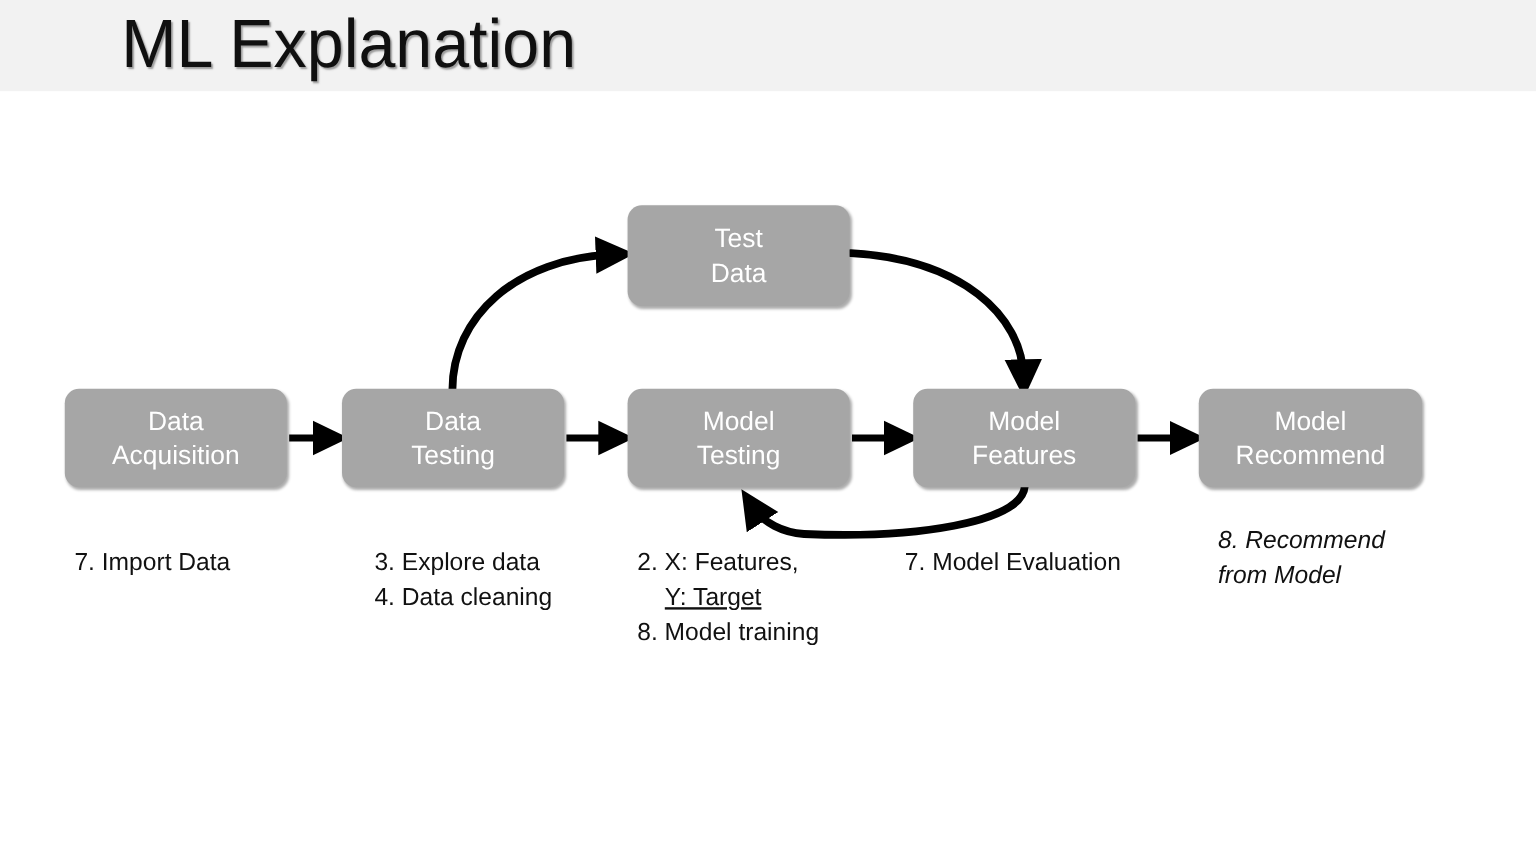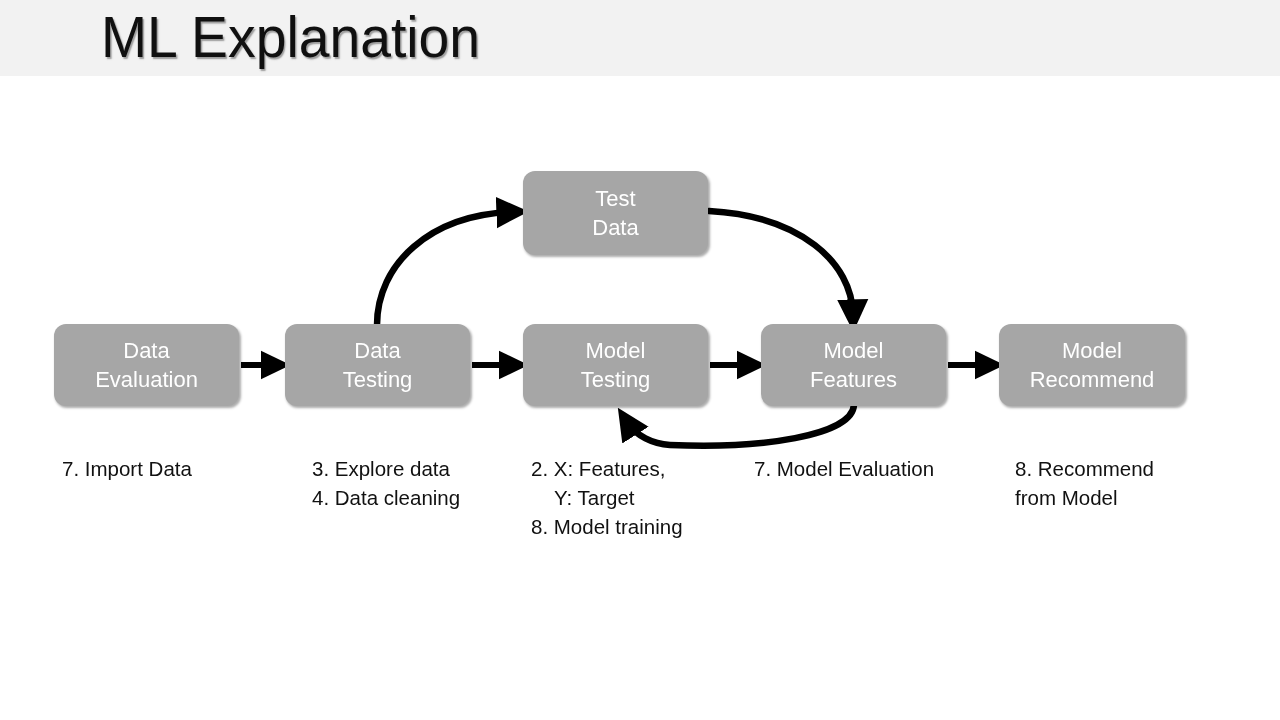--- a/index.html
+++ b/index.html
@@ -91,26 +91,27 @@
     font-size: 20.5px;
     line-height: 29px;
     color: #111111;
     white-space: nowrap;
   }
   .caption-line {
     display: block;
   }
   .caption-line.indented {
     padding-left: 23px;
+    text-decoration: underline;
   }
   #caption-col-1 { left: 62px;   top: 430px; }
   #caption-col-2 { left: 312px;  top: 430px; }
   #caption-col-3 { left: 531px;  top: 430px; }
   #caption-col-4 { left: 754px;  top: 430px; }
-  #caption-col-5 { left: 1015px; top: 430px; }
+  #caption-col-5 { left: 1015px; top: 412px; font-style: italic; }
 </style>
 </head>
 <body>
 
 <div id="header-band"></div>
 <div id="slide-title">ML Explanation</div>
 
 <div id="diagram">
 
   <svg id="arrows-svg" viewBox="0 0 1280 720" xmlns="http://www.w3.org/2000/svg">
@@ -134,21 +135,21 @@
     <path d="M 854,381 C 852,412 760,425 670,421 C 653,420 636,412 627,398" stroke="#000000" stroke-width="6.5" fill="none" stroke-linecap="round" marker-end="url(#ah)"></path>
   </svg>
 
   <div class="flow-box" id="box-test-data">
     <span class="line">Test</span>
     <span class="line">Data</span>
   </div>
 
   <div class="flow-box" id="box-acquisition">
     <span class="line">Data</span>
-    <span class="line">Evaluation</span>
+    <span class="line">Acquisition</span>
   </div>
 
   <div class="flow-box" id="box-cleaning">
     <span class="line">Data</span>
     <span class="line">Testing</span>
   </div>
 
   <div class="flow-box" id="box-building">
     <span class="line">Model</span>
     <span class="line">Testing</span>

